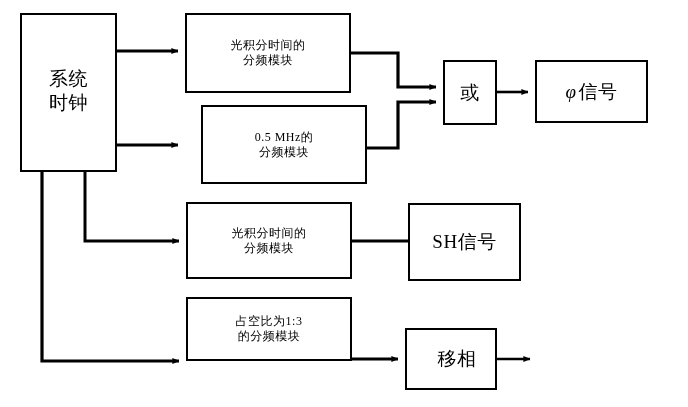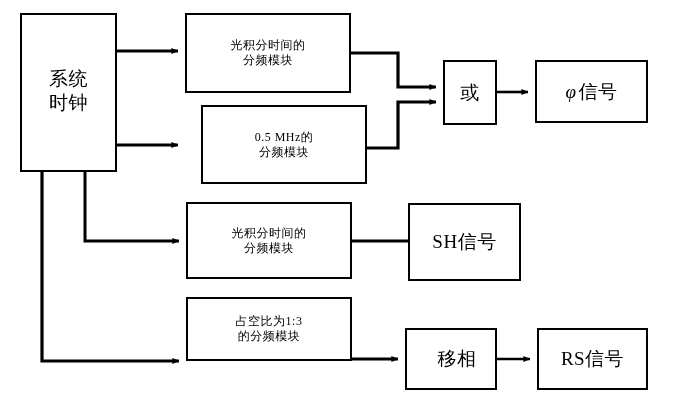--- a/index.html
+++ b/index.html
@@ -101,15 +101,14 @@
   <div class="node wide-text" id="node-divider-integration-mid" style="left: 186px; top: 202px; width: 166px; height: 77px;">光积分时间的
 分频模块</div>
 
   <div class="node" id="node-sh-signal" style="left: 408px; top: 203px; width: 113px; height: 78px; text-align: center;">SH信号</div>
 
   <div class="node wide-text" id="node-duty-cycle-divider" style="left: 186px; top: 297px; width: 166px; height: 64px; text-align: center;">占空比为1:3
 的分频模块</div>
 
   <div class="node" id="node-phase-shift" style="left: 405px; top: 328px; width: 92px; height: 62px; padding-left: 12px;">移相</div>
 
-  <div class="node" id="node-rs-signal" style="left: 537px; top: 328px; width: 111px; height: 62px;">RS信号</div>
 
 </div>
 
 </body></html>

